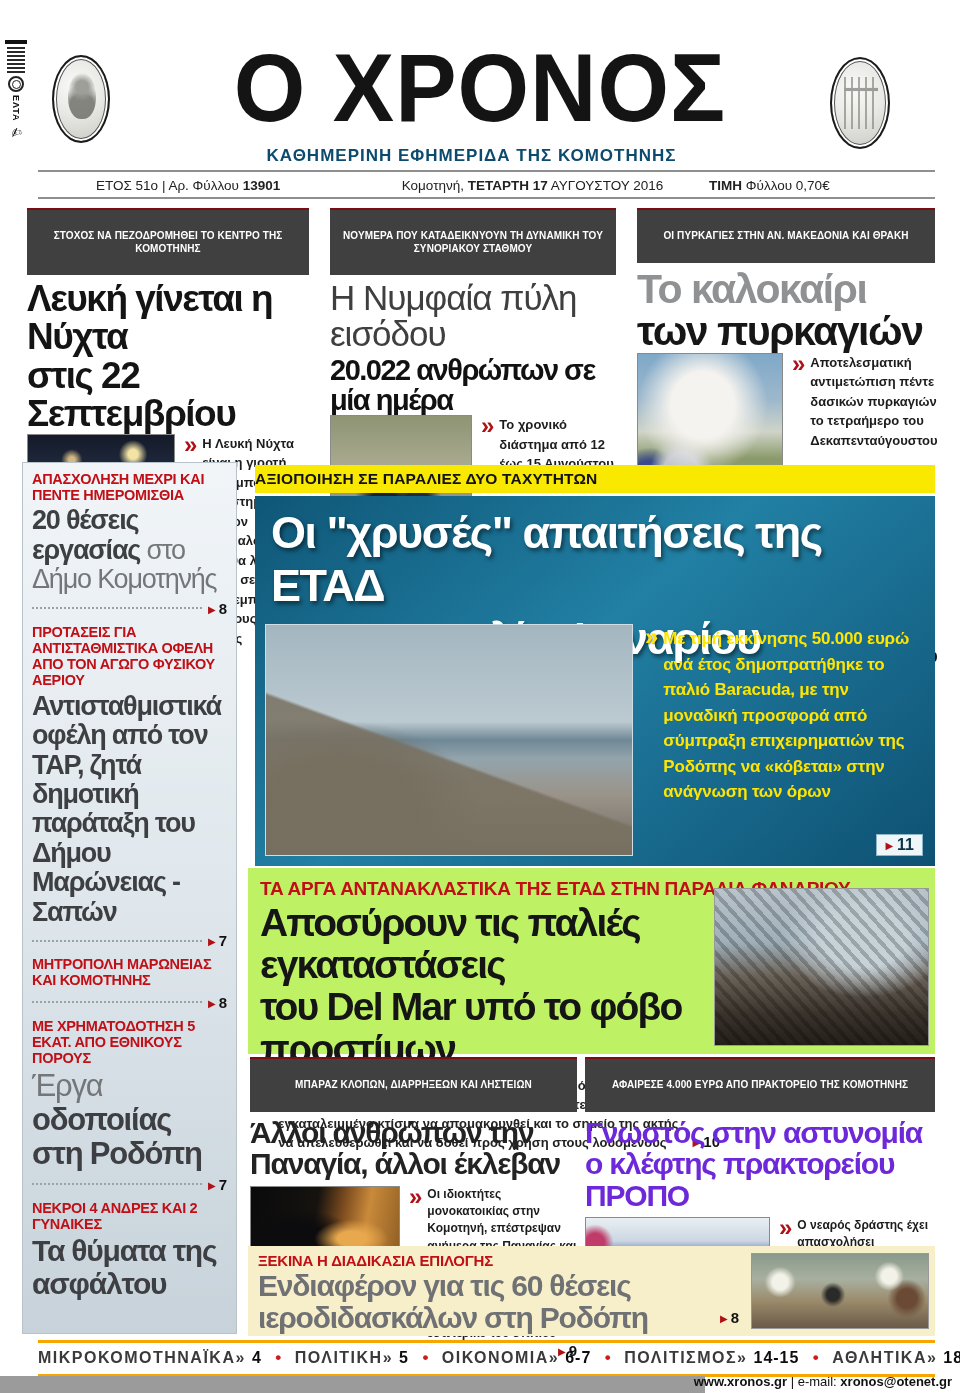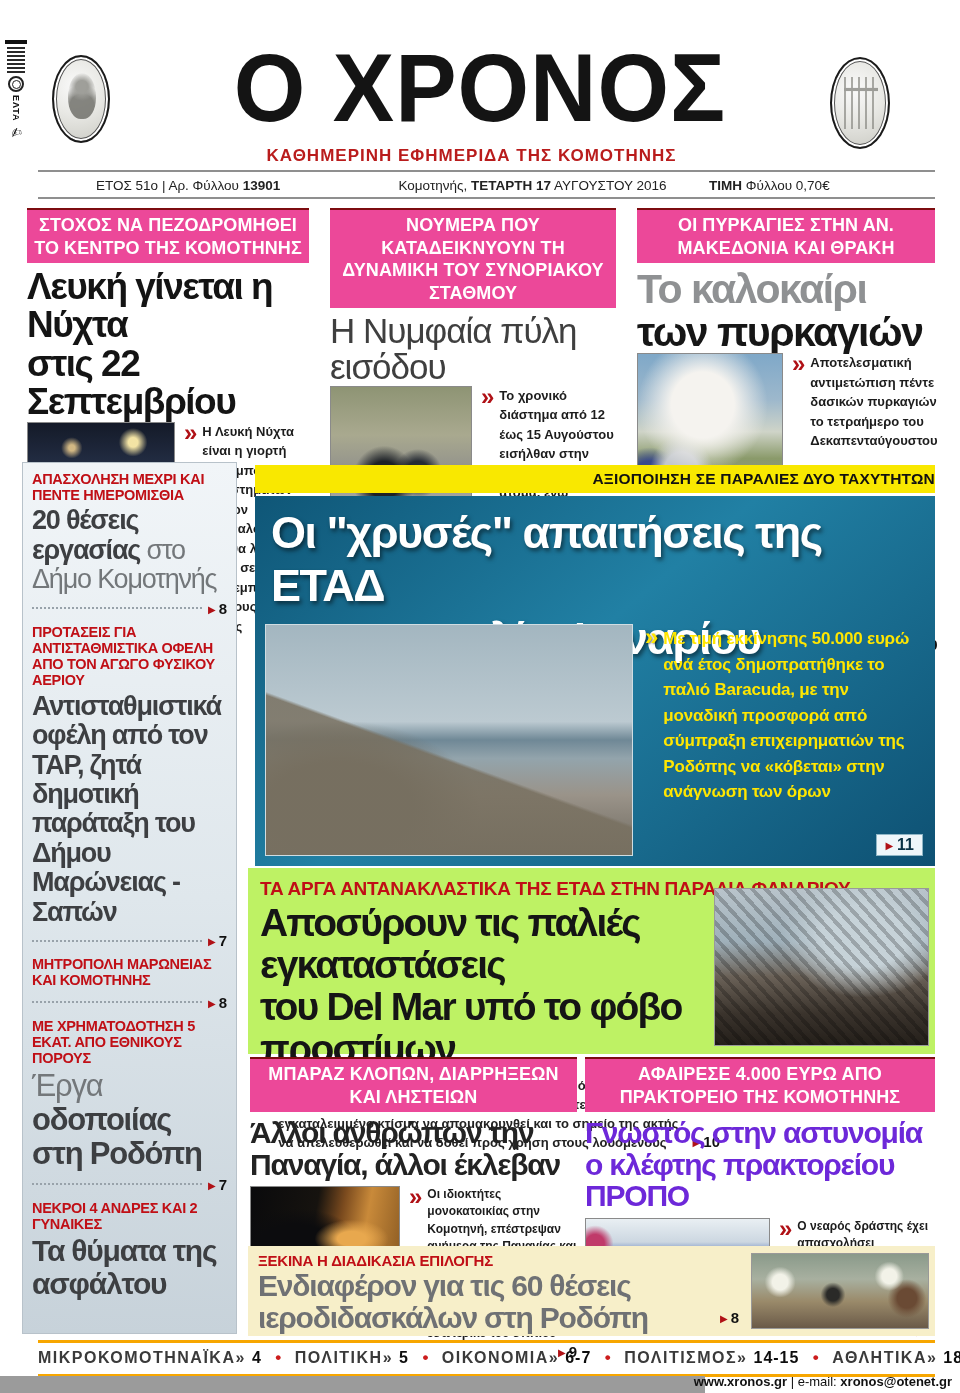--- a/index.html
+++ b/index.html
@@ -15,32 +15,32 @@
   .elta-vtext { writing-mode:vertical-rl; font-size:9px; font-weight:bold; color:#111; letter-spacing:1px; }
   .elta-hand { font-size:13px; transform:rotate(-15deg); color:#111; }
 
   .emblem { position:absolute; border:2px solid #1a1a1a; border-radius:50%; background:radial-gradient(circle at 40% 35%, #fafafa 0%, #e8e8e4 45%, #c9c9c2 100%); box-shadow:inset 0 0 0 2px #fff, inset 0 0 0 3px #555; }
   .emblem-left { left:52px; top:55px; width:58px; height:88px; }
   .emblem-left::after { content:""; position:absolute; left:14px; top:16px; width:28px; height:46px; border-radius:50% 50% 45% 45%; background:radial-gradient(circle at 50% 30%, #8a8a84 0 18%, transparent 40%), radial-gradient(circle at 50% 72%, #6a6a64 0 34%, transparent 60%); opacity:.8; }
   .emblem-right { left:830px; top:57px; width:60px; height:92px; }
   .emblem-right::after { content:""; position:absolute; left:12px; top:18px; width:34px; height:52px; background:linear-gradient(180deg, transparent 0 20%, #7a7a74 22% 26%, transparent 28%), repeating-linear-gradient(90deg,#8a8a84 0 2px,transparent 2px 7px); opacity:.7; }
 
   .masthead-title { position:absolute; left:115px; right:115px; top:42px; text-align:center; font-size:92px; line-height:1; font-weight:900; color:#141414; letter-spacing:1px; transform:scaleY(1.04); white-space:nowrap; }
-  .masthead-subtitle { position:absolute; left:0; right:17px; top:146px; text-align:center; font-size:17px; font-weight:bold; color:#b91c1c; letter-spacing:1px; }
+  .masthead-subtitle { position:absolute; left:0; right:17px; top:146px; text-align:center; font-size:17px; font-weight:bold; color:#0c4a6e; letter-spacing:1px; }
 
   .rule { position:absolute; left:38px; width:897px; height:2px; background:#8f8f8f; }
   .rule-1 { top:170px; } .rule-2 { top:197px; }
   .infoline { position:absolute; left:38px; width:897px; top:175px; height:20px; display:flex; align-items:center; font-size:13.5px; color:#222; }
   .infoline .cell-l { margin-left:58px; width:260px; }
   .infoline .cell-c { flex:1; text-align:center; }
   .infoline .cell-r { width:220px; text-align:left; margin-right:6px; }
   .b { font-weight:bold; }
 
   
-  .kickbar { background:#ec4899; color:#fff; font-weight:900; font-size:18px; text-align:center; padding:4px 6px; line-height:1.25; letter-spacing:.1px; border-top:2px solid #7d0c10; }
+  .kickbar { background:#404040; color:#fff; font-weight:900; font-size:10px; text-align:center; padding:20px 6px; line-height:1.25; letter-spacing:.1px; border-top:2px solid #7d0c10; }
   .chev { color:#b01116; font-weight:900; font-size:24px; line-height:.9; letter-spacing:-2px; flex-shrink:0; margin-right:7px; }
   .pagemark { text-align:right; font-weight:900; font-size:15px; color:#111; }
   .pagemark .tri { color:#b01116; font-size:10px; margin-right:3px; vertical-align:1px; }
   .photo { border:1px solid #8a8a8a; flex-shrink:0; }
 
   
   .toprow { position:absolute; left:27px; top:208px; width:908px; display:flex; gap:21px; }
   .top-art { display:flex; flex-direction:column; }
   .top-art .head { margin:5px 0 0; font-weight:900; line-height:1.04; letter-spacing:-1.5px; color:#141414; }
   .ta1 { width:283px; } .ta1 .head { font-size:37px; }
@@ -75,21 +75,21 @@
   .sb-head { font-size:27px; line-height:1.09; letter-spacing:-1.2px; margin-top:3px; }
   .t-dark { color:#3d3f42; font-weight:800; }
   .t-light { color:#73777a; font-weight:400; }
   .sb-foot { display:flex; align-items:center; margin:5px 0 7px; }
   .sb-foot .dots { flex:1; border-top:2px dotted #98a2aa; margin-right:6px; }
   .sb-foot .pg { font-weight:900; font-size:15px; color:#111; }
   .sb-foot .tri { color:#b01116; font-size:10px; margin-right:3px; vertical-align:1px; }
 
   
   .main-art { position:absolute; left:255px; top:465px; width:680px; }
-  .ybar { background:#f9e800; color:#111; font-weight:900; font-size:15.5px; text-align:right; padding:5px 0; letter-spacing:.2px; }
+  .ybar { background:#f9e800; color:#111; font-weight:900; font-size:15.5px; text-align:left; padding:5px 0; letter-spacing:.2px; }
   .tealbox { position:relative; margin-top:3px; height:370px; background:linear-gradient(140deg,#0f5677 0%,#2180a4 45%,#0e5173 100%); }
   .main-head { padding:10px 16px 0; font-size:45px; font-weight:900; color:#fff; line-height:1.18; letter-spacing:-1.5px; text-shadow:2px 3px 4px rgba(0,0,0,.5); }
   .ph-beach { position:absolute; left:10px; top:128px; width:368px; height:232px; border:1px solid #d0dde2; background:
       linear-gradient(200deg, transparent 0 55%, rgba(120,112,96,.85) 56% 100%),
       radial-gradient(ellipse at 20% 80%, #6e6a60 0 18%, transparent 34%),
       linear-gradient(180deg,#a3b6c0 0%,#bccad1 42%,#6f8896 50%,#93a4ac 58%,#9a9389 74%,#6e6a60 100%); }
   .main-body { position:absolute; left:390px; top:130px; width:278px; display:flex; color:#ffe600; font-size:17px; font-weight:800; line-height:1.5; letter-spacing:-.2px; }
   .main-body .chev { color:#ffe600; text-shadow:1px 1px 2px rgba(0,0,0,.5); }
   .main-page { position:absolute; right:12px; bottom:10px; background:#eef6fa; border:1px solid #8fb6c6; padding:1px 8px; font-weight:900; font-size:16px; color:#0a3346; }
   .main-page .tri { color:#b01116; font-size:10px; margin-right:4px; vertical-align:1px; }
@@ -159,21 +159,21 @@
     <div class="elta-hand">✍</div>
   </div>
   <div class="emblem emblem-left"></div>
   <div class="emblem emblem-right"></div>
   <div class="masthead-title">Ο ΧΡΟΝΟΣ</div>
   <div class="masthead-subtitle">ΚΑΘΗΜΕΡΙΝΗ ΕΦΗΜΕΡΙΔΑ ΤΗΣ ΚΟΜΟΤΗΝΗΣ</div>
 
   <div class="rule rule-1"></div>
   <div class="infoline">
     <div class="cell-l"><span>ΕΤΟΣ 51ο | Αρ. Φύλλου</span> <span class="b">13901</span></div>
-    <div class="cell-c"><span>Κομοτηνής,</span> <span class="b">ΤΕΤΑΡΤΗ 17</span> <span>ΑΥΓΟΥΣΤΟΥ 2016</span></div>
+    <div class="cell-c"><span>Κομοτηνή,</span> <span class="b">ΤΕΤΑΡΤΗ 17</span> <span>ΑΥΓΟΥΣΤΟΥ 2016</span></div>
     <div class="cell-r"><span class="b">ΤΙΜΗ</span> <span>Φύλλου 0,70€</span></div>
   </div>
   <div class="rule rule-2"></div>
 
   <div class="toprow">
 
     <div class="top-art ta1">
       <div class="kickbar">ΣΤΟΧΟΣ ΝΑ ΠΕΖΟΔΡΟΜΗΘΕΙ ΤΟ ΚΕΝΤΡΟ ΤΗΣ ΚΟΜΟΤΗΝΗΣ</div>
       <div class="head">
         <span>Λευκή γίνεται η Νύχτα</span><br><span>στις 22 Σεπτεμβρίου</span>
@@ -187,20 +187,21 @@
             </div>
           <div class="pagemark"><span class="tri">▶</span><span>15</span></div>
         </div>
       </div>
     </div>
 
     <div class="top-art ta2">
       <div class="kickbar">ΝΟΥΜΕΡΑ ΠΟΥ ΚΑΤΑΔΕΙΚΝΥΟΥΝ ΤΗ ΔΥΝΑΜΙΚΗ ΤΟΥ ΣΥΝΟΡΙΑΚΟΥ ΣΤΑΘΜΟΥ</div>
       <div class="head">
         <span class="h-thin">Η Νυμφαία πύλη εισόδου</span>
+        <span class="h-bold">20.022 ανθρώπων σε μία ημέρα</span>
       </div>
       <div class="content">
         <div class="photo ph-border"></div>
         <div class="bodycol">
           <div class="bodytxt">
               <span class="chev">»</span>
               <span>Το χρονικό διάστημα από 12 έως 15 Αυγούστου εισήλθαν στην Ελλάδα 53.258 άτομα, ενώ πραγματοποίησαν έξοδο προς την Βουλγαρία το ίδιο διάστημα 47.020</span>
             </div>
           <div class="pagemark"><span class="tri">▶</span><span>20</span></div>
         </div>

